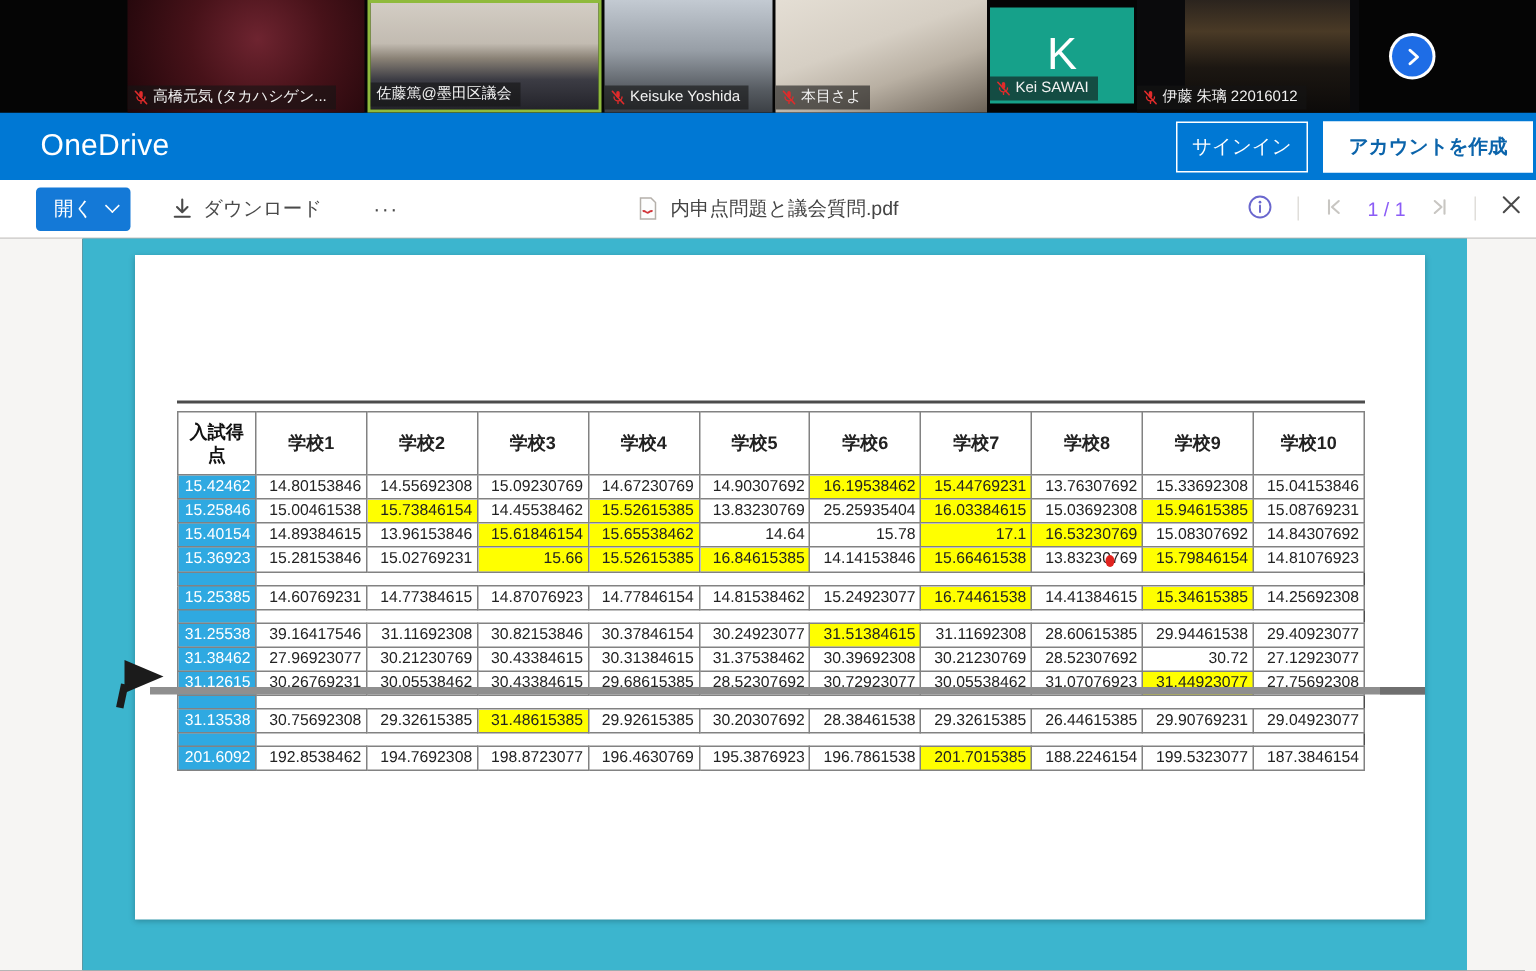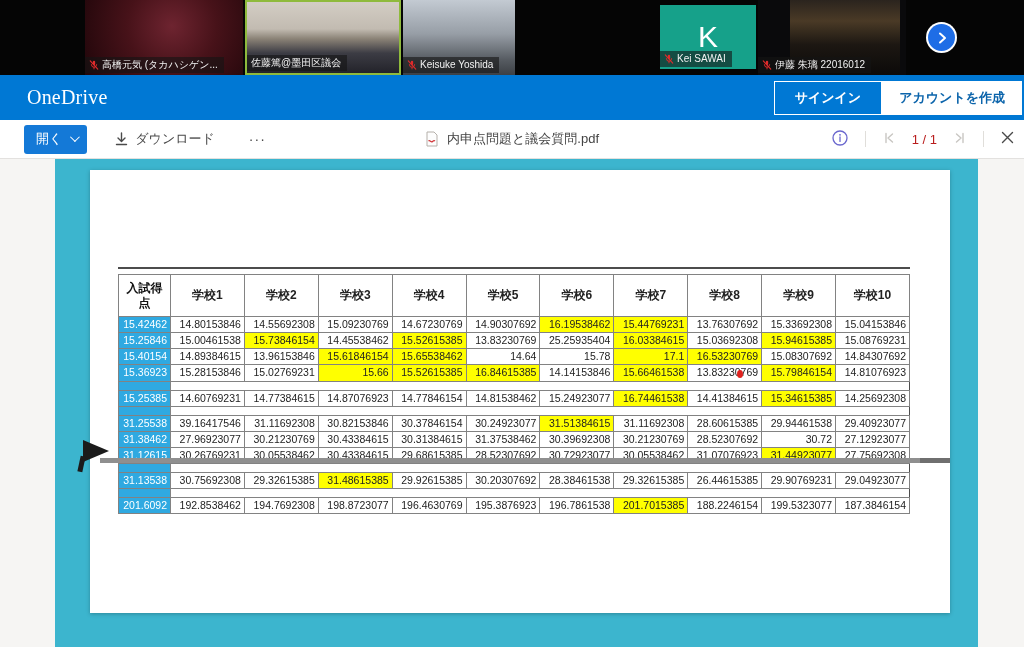--- a/index.html
+++ b/index.html
@@ -24,43 +24,43 @@
             background:rgba(20,20,20,0.6);color:#f2f2f2;font-size:10px;line-height:1;
             padding:3px 6px 3px 4px;white-space:nowrap;overflow:hidden;}
   .mic-muted{flex:0 0 auto;display:inline-block;width:10px;height:10px;}
   .next-participants{position:absolute;left:926px;top:22px;width:31px;height:31px;border-radius:50%;
             background:#fff;display:flex;align-items:center;justify-content:center;cursor:pointer;border:none;padding:0;}
   .next-participants .inner{width:27px;height:27px;border-radius:50%;background:#1e6de6;
             display:flex;align-items:center;justify-content:center;}
 
   
   .od-bar{height:45px;background:#0078d4;display:flex;align-items:center;padding:0 2px 0 27px;}
-  .od-brand{color:#fff;font-size:20px;letter-spacing:0.2px;font-family:Liberation Serif, serif;}
+  .od-brand{color:#fff;font-size:20px;letter-spacing:0.2px;}
   .od-spacer{flex:1;}
-  .btn-signin{background:transparent;border:1px solid #fff;color:#fff;font-size:13px;font-weight:bold;
-            padding:7px 20px;cursor:pointer;font-family:inherit;}
+  .btn-signin{background:transparent;border:1px solid #fff;color:#fff;font-size:13px;font-weight:normal;
+            padding:7px 10px;margin-right:10px;cursor:pointer;font-family:inherit;}
   .btn-create{background:#fff;border:1px solid #fff;color:#0b64ab;font-size:13px;font-weight:bold;
             padding:7px 16px;cursor:pointer;font-family:inherit;}
 
   
   .pdf-toolbar{position:relative;height:39px;background:#fff;display:flex;align-items:center;
             border-bottom:1px solid #e3e1df;}
   .tb-left{display:flex;align-items:center;gap:22px;padding-left:24px;}
   .btn-open{background:#1479d7;color:#fff;border:none;border-radius:3px;font-size:13px;
             display:flex;align-items:center;gap:8px;padding:5px 10px 6px 12px;cursor:pointer;font-family:inherit;}
   .chev{display:inline-block;width:7px;height:7px;border-right:1.6px solid #fff;border-bottom:1.6px solid #fff;
             transform:rotate(45deg) translateY(-2px);}
   .btn-download{background:none;border:none;color:#4a4a4a;font-size:13px;display:flex;align-items:center;gap:7px;
             cursor:pointer;font-family:inherit;}
   .btn-more{background:none;border:none;color:#4a4a4a;font-size:14px;letter-spacing:1px;cursor:pointer;font-family:inherit;}
   .tb-file{position:absolute;left:50%;transform:translateX(-50%);display:flex;align-items:center;gap:8px;
             color:#444;font-size:13px;justify-content:center;}
   .tb-right{position:absolute;right:10px;display:flex;align-items:center;gap:17px;color:#8a8886;}
   .tb-divider{width:1px;height:16px;background:#e0deda;}
-  .page-indicator{color:#b91c1c;font-size:13px;}
+  .page-indicator{color:#8b5cf6;font-size:13px;}
   .pg-btn{background:none;border:none;color:#c8c6c2;font-size:11px;cursor:pointer;padding:0;font-family:inherit;}
   .btn-info,.btn-close{background:none;border:none;cursor:pointer;padding:0;color:#6b69d6;}
   .btn-close{color:#4a4a4a;font-size:16px;}
 
   
   .viewer{position:relative;height:488px;display:flex;}
   .left-strip{width:55px;background:#f6f5f3;}
   .canvas{position:relative;flex:1;background:#3cb5ce;}
   .right-strip{width:46px;background:#f6f5f3;}
   .page{position:absolute;left:35px;top:11px;width:860px;height:443px;background:#fff;
@@ -111,20 +111,30 @@
         <span class="tile-initial">K</span>
         <span class="name-tag">
           <span class="mic-muted"><svg width="10" height="10" viewBox="0 0 12 12">
               <rect x="4.6" y="0.8" width="2.8" height="5.4" rx="1.4" fill="#e02b2b"></rect>
               <path d="M2.8 5.5 a3.2 3.2 0 0 0 6.4 0 M6 8.7 v2" fill="none" stroke="#e02b2b" stroke-width="1.1" stroke-linecap="round"></path>
               <path d="M1.5 1 L10.5 11" stroke="#e02b2b" stroke-width="1.3" stroke-linecap="round"></path>
             </svg></span>
           <span>Kei SAWAI</span>
         </span>
       </div>
+      <div class="tile tile-4">
+        <span class="name-tag">
+          <span class="mic-muted"><svg width="10" height="10" viewBox="0 0 12 12">
+              <rect x="4.6" y="0.8" width="2.8" height="5.4" rx="1.4" fill="#e02b2b"></rect>
+              <path d="M2.8 5.5 a3.2 3.2 0 0 0 6.4 0 M6 8.7 v2" fill="none" stroke="#e02b2b" stroke-width="1.1" stroke-linecap="round"></path>
+              <path d="M1.5 1 L10.5 11" stroke="#e02b2b" stroke-width="1.3" stroke-linecap="round"></path>
+            </svg></span>
+          <span>本目さよ</span>
+        </span>
+      </div>
       <div class="tile tile-3">
         <span class="name-tag">
           <span class="mic-muted"><svg width="10" height="10" viewBox="0 0 12 12">
               <rect x="4.6" y="0.8" width="2.8" height="5.4" rx="1.4" fill="#e02b2b"></rect>
               <path d="M2.8 5.5 a3.2 3.2 0 0 0 6.4 0 M6 8.7 v2" fill="none" stroke="#e02b2b" stroke-width="1.1" stroke-linecap="round"></path>
               <path d="M1.5 1 L10.5 11" stroke="#e02b2b" stroke-width="1.3" stroke-linecap="round"></path>
             </svg></span>
           <span>Keisuke Yoshida</span>
         </span>
       </div>

